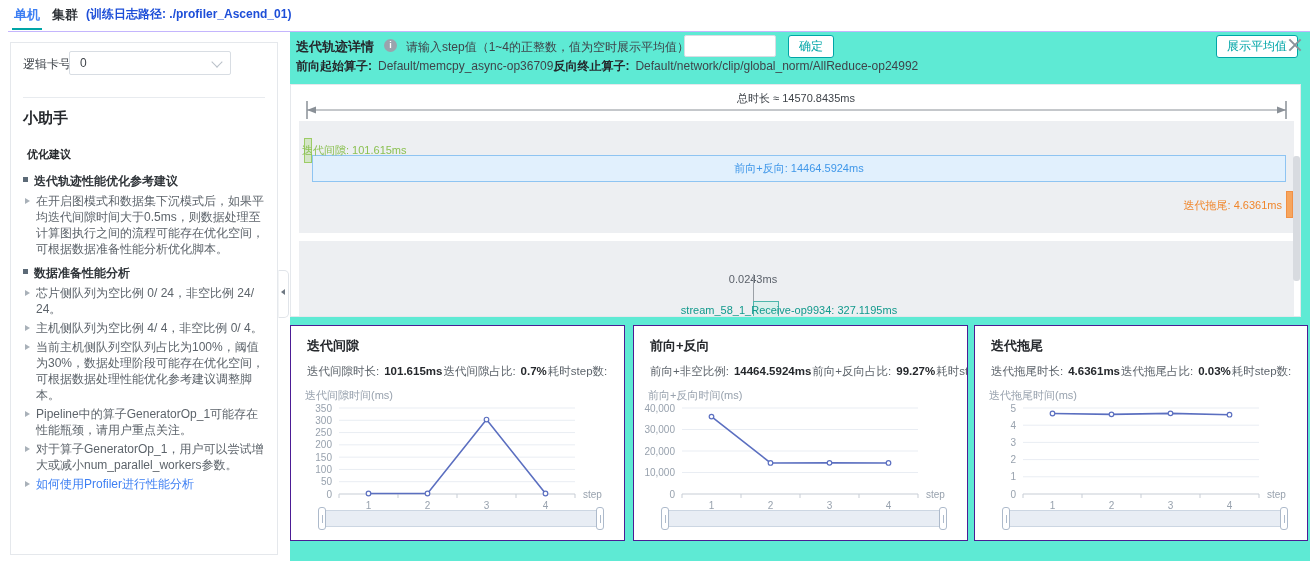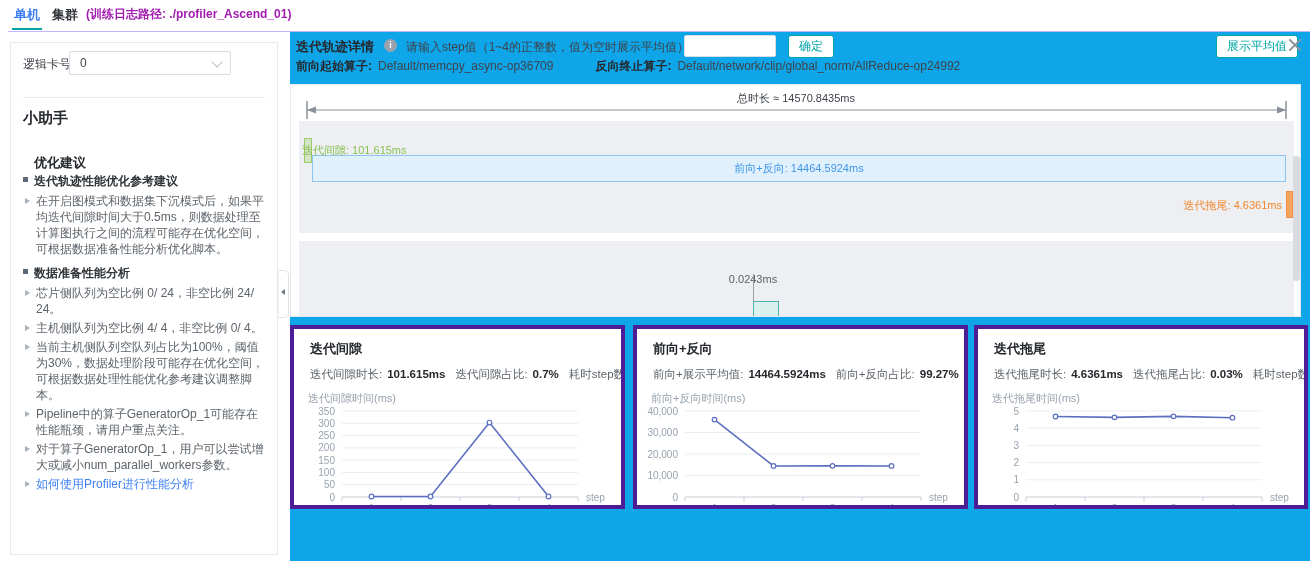--- a/index.html
+++ b/index.html
@@ -4,57 +4,57 @@
 <style>
   html,body{margin:0;padding:0;background:#fff;font-family:"Liberation Sans","DejaVu Sans",sans-serif;}
   .page{position:relative;width:1310px;height:561px;overflow:hidden;background:#fff;}
 
   
   .topbar{position:absolute;left:8px;top:0;width:100%;height:31px;background:#fff;border-bottom:1px solid #c4b5fd;}
   .tab{position:absolute;top:0;height:29px;line-height:29px;font-size:13px;font-weight:700;color:#2f3338;cursor:pointer;}
   .tab.active{color:#3d7ff3;}
   .tab.active::after{content:"";position:absolute;left:-2px;right:-2px;bottom:-1px;height:2px;background:#00a5a7;}
   .tab-single{left:6px;} .tab-cluster{left:44px;}
-  .logpath{position:absolute;left:78px;top:0;height:29px;line-height:29px;font-size:12px;font-weight:700;color:#a21caf;}
+  .logpath{position:absolute;left:78px;top:0;height:29px;line-height:29px;font-size:12px;font-weight:700;color:#1d4ed8;}
 
   
   .sidebar{position:absolute;left:10px;top:42px;width:268px;height:513px;background:#fff;border:1px solid #e5e8ec;box-sizing:border-box;overflow:hidden;}
   .card-label{position:absolute;left:12px;top:13px;font-size:12px;color:#3f444a;}
   .select{position:absolute;left:58px;top:8px;width:162px;height:24px;border:1px solid #d8dde3;border-radius:2px;box-sizing:border-box;cursor:pointer;background:#fff;}
   .select-value{position:absolute;left:10px;top:0;line-height:22px;font-size:12px;color:#3f444a;}
   .chevron-icon{position:absolute;right:9px;top:6px;width:7px;height:7px;border-right:1px solid #b9c0c8;border-bottom:1px solid #b9c0c8;transform:rotate(45deg);}
   .divider{position:absolute;left:12px;right:12px;top:54px;border-top:1px solid #e8ebef;}
   .assistant-title{position:absolute;left:12px;top:66px;margin:0;font-size:15px;font-weight:700;color:#25282c;}
-  .suggest-title{position:absolute;left:12px;top:100px;margin:11px;font-size:13px;font-weight:700;color:#25282c;}
+  .suggest-title{position:absolute;left:12px;top:100px;margin:4px;font-size:11px;font-weight:700;color:#25282c;}
   .sb-body{position:absolute;left:12px;right:8px;top:122px;}
   .sec-title{font-size:12px;font-weight:700;color:#30353a;margin:8px 0 3px;position:relative;padding-left:11px;}
   .sec-title::before{content:"";position:absolute;left:0;top:4px;width:5px;height:5px;background:#5c6a77;}
   .sec-item{margin:0 0 3px;font-size:12px;line-height:16px;color:#5d646b;position:relative;padding-left:13px;}
   .sec-item::before{content:"";position:absolute;left:2px;top:5px;border-left:5px solid #a9b1b9;border-top:3.5px solid transparent;border-bottom:3.5px solid transparent;}
   .doc-link{color:#3d7ff3;text-decoration:none;cursor:pointer;}
 
   .collapse-handle{position:absolute;left:278px;top:270px;width:11px;height:48px;background:#fff;border:1px solid #e0e4e9;border-left:1px solid #f2f4f6;border-radius:0 5px 5px 0;box-sizing:border-box;cursor:pointer;z-index:5;}
   .tri{position:absolute;left:2px;top:18px;border-right:4px solid #6e7882;border-top:3px solid transparent;border-bottom:3px solid transparent;}
 
   
-  .main{position:absolute;left:290px;top:32px;width:1020px;height:529px;background:#0ea5e9;}
+  .main{position:absolute;left:290px;top:32px;width:1020px;height:529px;background:#5eead4;}
   .hdr-title{position:absolute;left:6px;top:6px;font-size:13px;font-weight:700;color:#25282c;}
   .info-icon{position:absolute;left:94px;top:7px;width:13px;height:13px;border-radius:50%;background:#9aa3ad;color:#fff;font-size:9px;font-weight:700;text-align:center;line-height:13px;cursor:pointer;}
   .info-icon::before{content:"i";}
   .hdr-hint{position:absolute;left:116px;top:7px;font-size:12px;color:#3f444a;white-space:nowrap;}
   .step-input{position:absolute;left:394px;top:3px;width:92px;height:22px;border:1px solid #d8dde3;border-radius:2px;box-sizing:border-box;font-size:12px;padding:0 6px;outline:none;font-family:inherit;}
   .btn{position:absolute;top:3px;height:23px;background:#fff;border:1px solid #00a5a7;border-radius:3px;color:#00a5a7;font-size:12px;padding:0 10px;cursor:pointer;font-family:inherit;box-sizing:border-box;}
   .confirm-btn{left:498px;}
   .avg-btn{left:926px;}
   .close-icon{position:absolute;left:996px;top:4px;width:18px;height:18px;cursor:pointer;}
   .close-icon::before,.close-icon::after{content:"";position:absolute;left:8px;top:1px;width:2px;height:16px;background:#8a9199;}
   .close-icon::before{transform:rotate(45deg);} .close-icon::after{transform:rotate(-45deg);}
   .op-row{position:absolute;left:6px;top:26px;font-size:12px;color:#25282c;white-space:nowrap;}
   .op-label{font-weight:700;}
-  .op-label.bp{margin-left:42px;}
+  .op-label.bp{}
   .op-value{margin-left:6px;color:#3f444a;}
 
   
   .timeline{position:absolute;left:0;top:52px;width:1011px;height:233px;border:1px solid #e5e8ec;box-sizing:border-box;background:#fff;}
   .tl-arrow{position:absolute;left:8px;top:2px;}
   .band{position:absolute;left:8px;width:995px;background:#edeff2;}
   .band1{top:36px;height:112px;}
   .band2{top:156px;height:75px;overflow:hidden;}
   .bar-gap{position:absolute;left:5px;top:17px;width:8px;height:25px;background:rgba(156,204,101,.3);border:1px solid #9ccc65;box-sizing:border-box;cursor:pointer;}
   .lbl-gap{position:absolute;left:3px;top:22px;font-size:11px;color:#8bc152;white-space:nowrap;z-index:2;}
@@ -63,24 +63,24 @@
   .lbl-tail{position:absolute;right:12px;top:77px;font-size:11px;color:#f0862b;white-space:nowrap;}
   .bar-stream1{position:absolute;left:14px;top:5px;width:440px;height:28px;background:#d9f0ec;border:1px solid #4db6ac;box-sizing:border-box;text-align:center;font-size:11px;color:#12998c;line-height:26px;cursor:pointer;white-space:nowrap;overflow:hidden;}
   .connector{position:absolute;left:454px;top:33px;width:1px;height:27px;background:#9aa0a6;}
   .lbl-between{position:absolute;left:404px;top:32px;width:100px;text-align:center;font-size:11px;color:#5b616a;}
   .bar-stream2{position:absolute;left:454px;top:60px;width:26px;height:28px;background:#d9f0ec;border:1px solid #4db6ac;box-sizing:border-box;z-index:1;cursor:pointer;}
   .lbl-stream2{position:absolute;left:330px;top:63px;width:320px;text-align:center;font-size:11px;color:#12998c;z-index:2;white-space:nowrap;}
   .tl-scroll{position:absolute;left:1002px;top:1px;width:7px;height:229px;cursor:pointer;}
   .tl-thumb{position:absolute;left:0;top:70px;width:7px;height:125px;background:#d8dbe0;border-radius:3px;}
 
   
-  .panel{position:absolute;top:293px;height:184px;border:4px solid #4c1d95;box-sizing:border-box;background:#fff;overflow:hidden;}
+  .panel{position:absolute;top:293px;height:216px;border:1px solid #4c1d95;box-sizing:border-box;background:#fff;overflow:hidden;}
   .p1{left:0;width:335px;} .p2{left:343px;width:335px;} .p3{left:684px;width:334px;text-decoration:underline;}
   .panel-title{position:absolute;left:16px;top:11px;margin:0;font-size:13px;font-weight:700;color:#25282c;}
-  .stats{position:absolute;left:16px;top:38px;display:flex;gap:10px;white-space:nowrap;}
+  .stats{position:absolute;left:16px;top:38px;display:flex;gap:1px;white-space:nowrap;}
   .stat{font-size:11.5px;}
   .sl{color:#5d646b;}
   .sv{color:#25282c;font-weight:700;margin-left:5px;}
   .axis-title{position:absolute;left:14px;top:62px;font-size:11px;color:#98a2ae;}
   .chart{position:absolute;left:2px;top:74px;}
   .dz{position:absolute;left:30px;top:184px;width:280px;height:17px;background:#e8edf4;border:1px solid #ccd6e2;border-radius:2px;box-sizing:border-box;cursor:pointer;}
   .dzh{position:absolute;top:-4px;width:8px;height:23px;background:#fff;border:1px solid #adbacb;border-radius:3px;box-sizing:border-box;cursor:ew-resize;}
   .dzh.l{left:-4px;} .dzh.r{right:-4px;}
   .dzh::after{content:"";position:absolute;left:3px;top:7px;width:1px;height:8px;background:#adbacb;}
 </style>
@@ -152,20 +152,21 @@
         <div class="bar-gap"></div>
         <div class="lbl-gap">迭代间隙: 101.615ms</div>
         <div class="bar-fpbp"><span>前向+反向: 14464.5924ms</span></div>
         <div class="lbl-tail">迭代拖尾: 4.6361ms</div>
         <div class="bar-tail"></div>
       </div>
 
       <div class="band band2">
         <div class="lbl-between">0.0243ms</div>
         <div class="connector"></div>
+        <div class="lbl-stream2">stream_58_1_Receive-op9934: 327.1195ms</div>
         <div class="bar-stream2"></div>
       </div>
 
       <div class="tl-scroll">
         <div class="tl-thumb"></div>
       </div>
     </section>
 
     <section class="panel p1">
       <h3 class="panel-title">迭代间隙</h3>
@@ -210,21 +211,21 @@
         </svg>
       <div class="dz">
         <span class="dzh l"></span>
         <span class="dzh r"></span>
       </div>
     </section>
 
     <section class="panel p2">
       <h3 class="panel-title">前向+反向</h3>
       <div class="stats">
-        <span class="stat"><span class="sl">前向+展示平均值:</span><span class="sv">14464.5924ms</span></span>
+        <span class="stat"><span class="sl">前向+非空比例:</span><span class="sv">14464.5924ms</span></span>
         <span class="stat"><span class="sl">前向+反向占比:</span><span class="sv">99.27%</span></span>
         <span class="stat"><span class="sl">耗时step数:</span></span>
       </div>
       <div class="axis-title">前向+反向时间(ms)</div>
       <svg class="chart" width="320" height="112">
           <text x="39" y="97.5" text-anchor="end" font-size="10" fill="#98a2ae">0</text>
           <line x1="46" y1="72.5" x2="282" y2="72.5" stroke="#e9edf3"></line>
           <text x="39" y="76" text-anchor="end" font-size="10" fill="#98a2ae">10,000</text>
           <line x1="46" y1="51" x2="282" y2="51" stroke="#e9edf3"></line>
           <text x="39" y="54.5" text-anchor="end" font-size="10" fill="#98a2ae">20,000</text>

